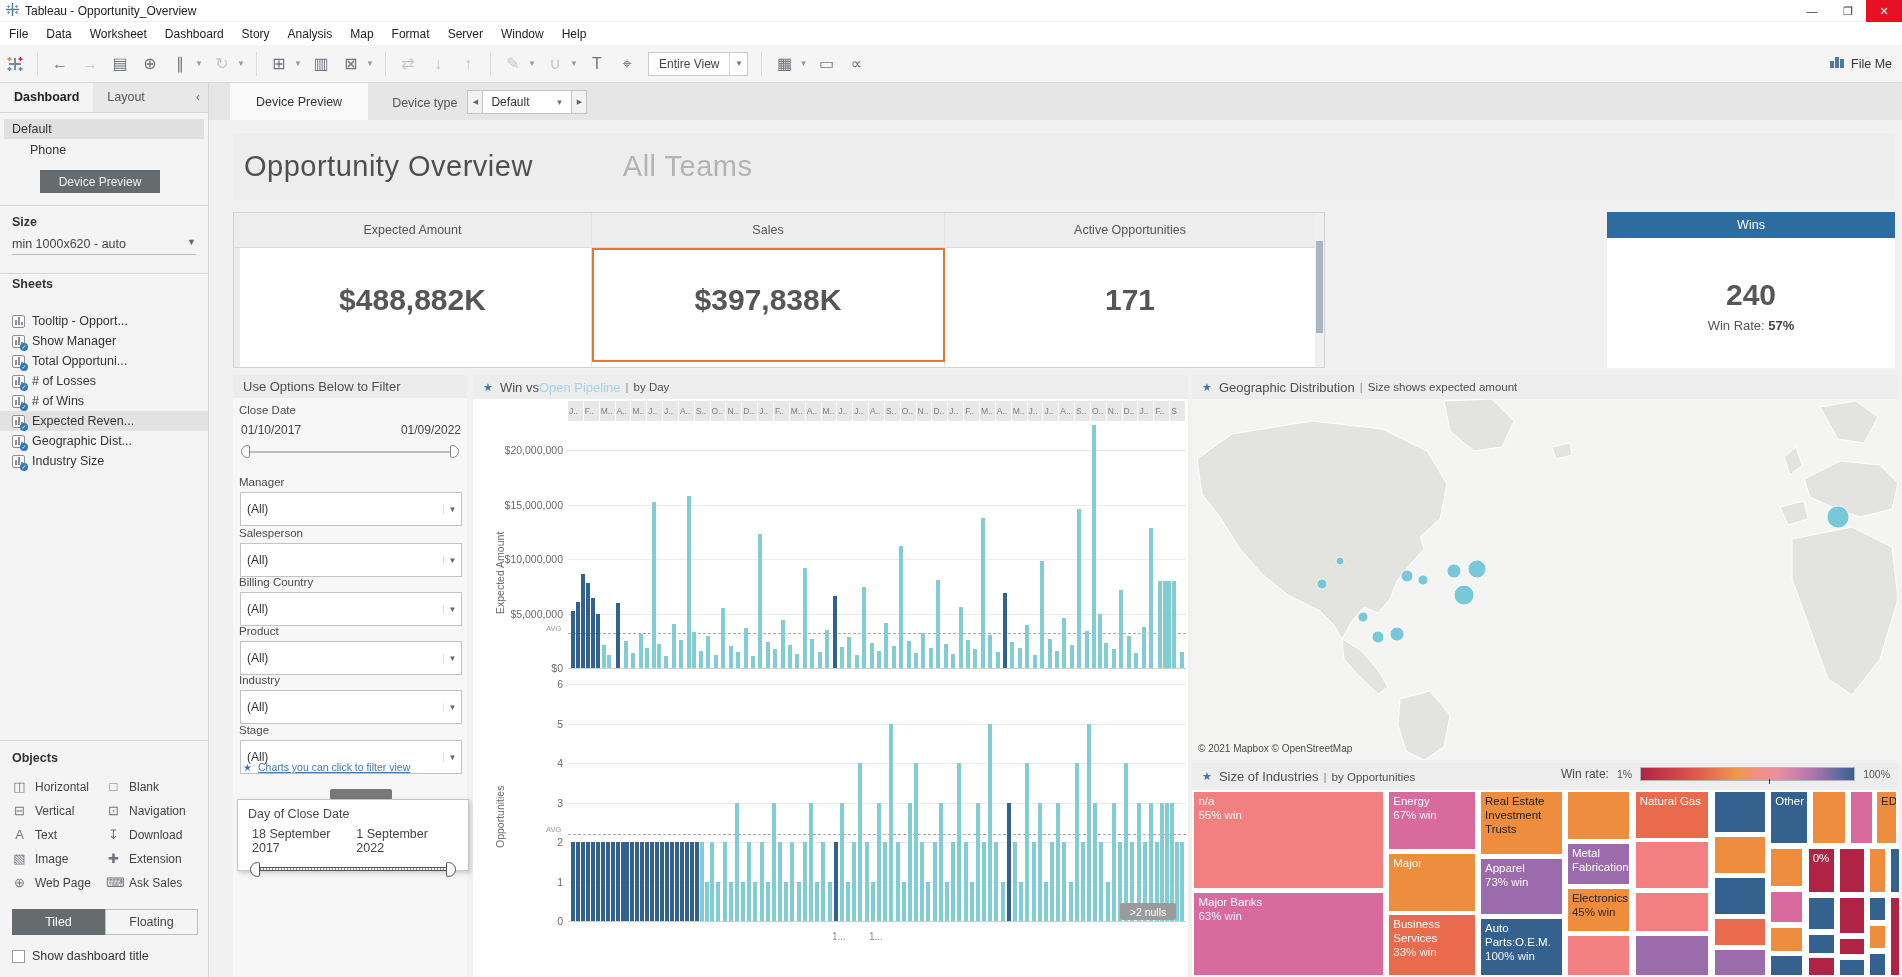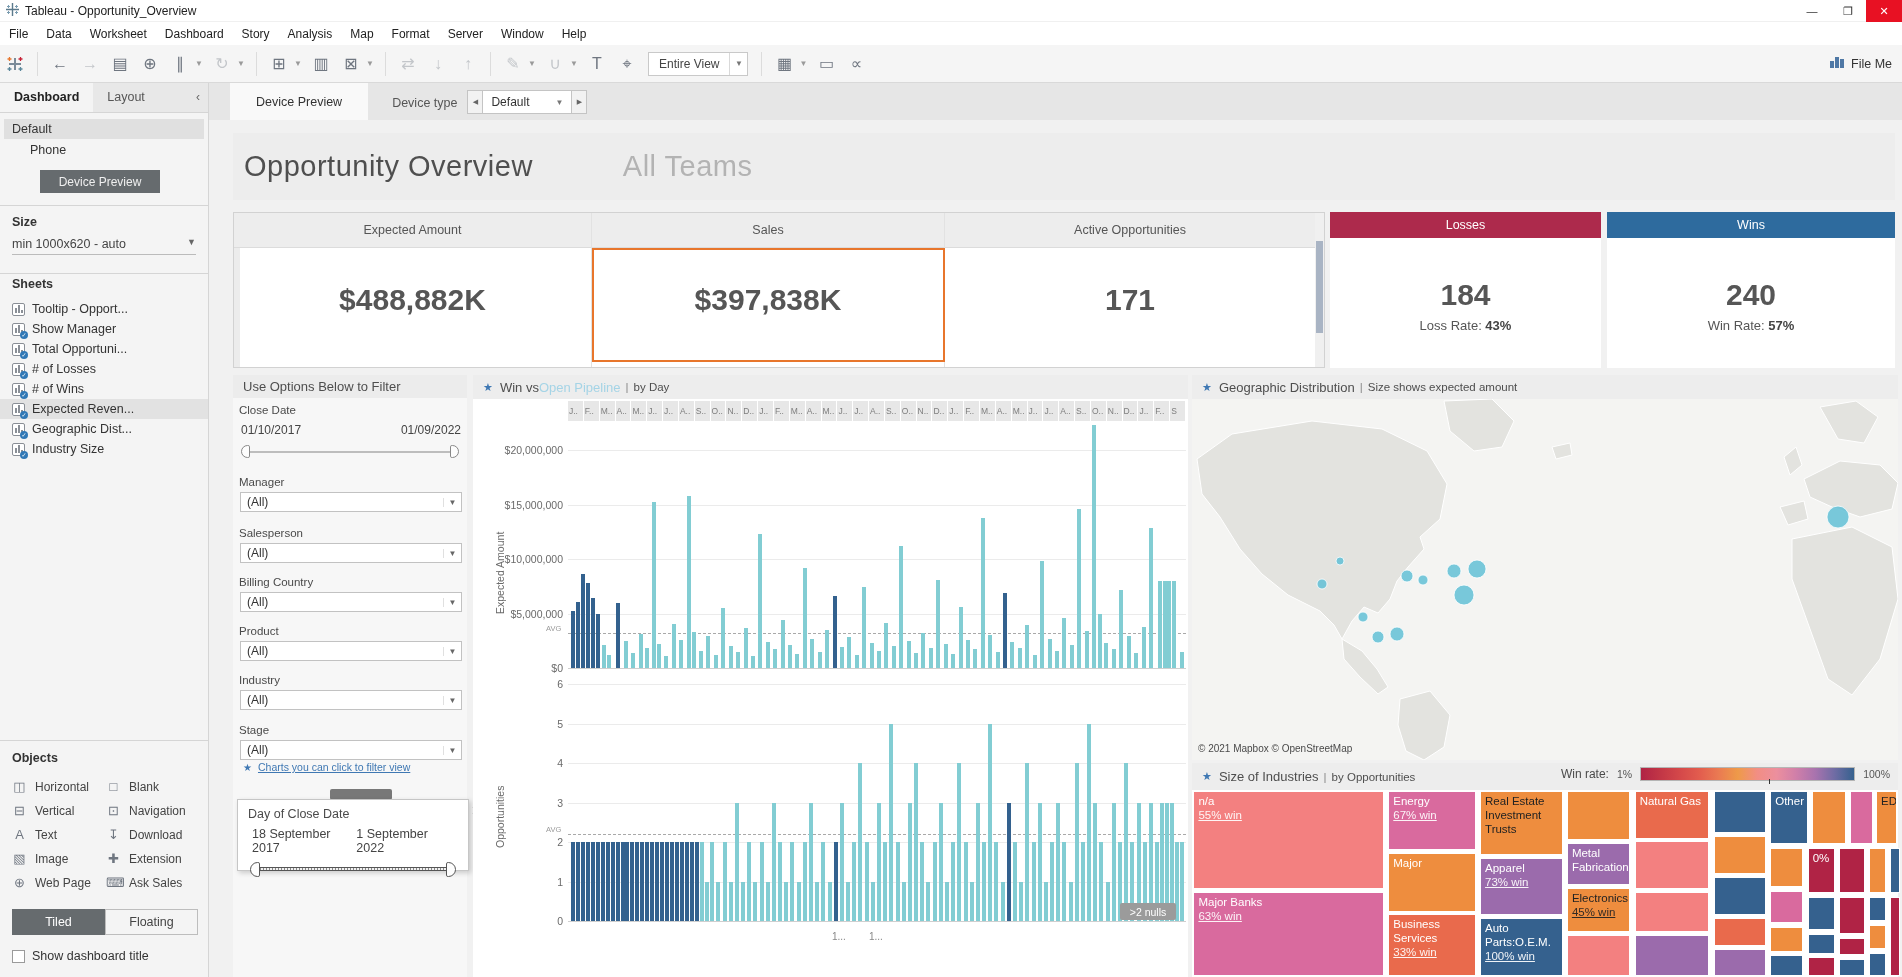--- a/index.html
+++ b/index.html
@@ -114,21 +114,21 @@
   
   .fpanel { left:24px; top:255px; width:234px; height:602px; background:#f7f7f7; }
   .fp-hdr { height:23px; background:#ececec; display:flex; align-items:center; font-size:13px; color:#4e4e4e; padding-left:10px; }
   .flabel { position:absolute; left:6px; font-size:11.5px; color:#4a4a4a; }
   .fdates { position:absolute; left:8px; right:6px; display:flex; justify-content:space-between; font-size:12px; color:#444; }
   .fslider { position:absolute; left:8px; right:8px; height:14px; }
   .fslider .track { position:absolute; left:4px; right:4px; top:6px; height:2px; background:#bdbdbd; }
   .fslider .hdl { position:absolute; top:0; width:9px; height:13px; background:#fdfdfd; border:1.5px solid #888; }
   .fslider .hdl.l { left:0; border-radius:7px 2px 2px 7px; }
   .fslider .hdl.r { right:0; border-radius:2px 7px 7px 2px; }
-  .fselect { position:absolute; left:7px; width:222px; height:20px; background:#fff; border:1px solid #c2c2c2;
+  .fselect { position:absolute; left:7px; width:222px; height:34px; background:#fff; border:1px solid #c2c2c2;
     display:flex; align-items:center; font-size:12px; color:#333; padding-left:6px; }
   .fselect .car { margin-left:auto; width:18px; text-align:center; font-size:8px; color:#666; border-left:1px solid #e0e0e0; }
   .flink { position:absolute; left:10px; font-size:10.5px; color:#3f78b3; }
   .flink .star { font-size:10px; margin-right:6px; text-decoration:none; display:inline-block; }
   .flink u { cursor:pointer; }
   .grip { position:absolute; left:97px; width:62px; height:11px; background:#787878; border-radius:2px; }
   .fcard { position:absolute; left:4px; width:232px; height:72px; background:#fff; border:1px solid #c6c6c6;
     box-shadow:2px 2px 5px rgba(0,0,0,.18); }
   .fcard .t { font-size:12.5px; color:#4a4a4a; margin:7px 0 0 10px; }
   .fcard .dts { display:flex; justify-content:space-between; margin:6px 14px 0 14px; font-size:12.5px; color:#444; }
@@ -163,21 +163,21 @@
   
   .tpanel { left:983px; top:643px; width:706px; height:214px; }
   .legend { position:absolute; right:8px; top:4px; display:flex; align-items:center; gap:8px; font-size:12px; color:#4a4a4a; }
   .legend .pct { font-size:10.5px; color:#555; }
   .gradbar { position:relative; width:215px; height:14px; border:1px solid #b5b5b5; }
   .gradtick { position:absolute; bottom:-4px; left:60%; width:1px; height:5px; background:#333; }
   .tmap { position:absolute; left:0; top:27px; width:706px; height:187px; background:#fff; }
   .tile { position:absolute; overflow:hidden; padding:3px 4px; font-size:11.5px; line-height:1.2;
     color:#fff; border:1px solid #fff; }
   .tile.dark { color:#222; }
-  .tile .sub { opacity:.92;text-decoration:underline; }
+  .tile .sub { opacity:.92; }
 </style>
 </head>
 <body>
 
 <div id="app">
 
   <div class="titlebar">
     <span class="appicon">
       <svg width="13" height="13" viewBox="0 0 13 13">
         <g stroke="#5b7a8c" stroke-width="1.4">
@@ -281,21 +281,21 @@
       </div>
     <div class="devbtn">Device Preview</div>
     <div class="lp-div" style="top:122px"></div>
     <div class="lp-section-title" style="margin-top:22px">Size</div>
     <div class="sizeval">
       <span>min 1000x620 - auto</span>
         <span class="car">▼</span>
     </div>
     <div class="lp-div" style="top:190px"></div>
     <div class="lp-section-title" style="margin-top:22px">Sheets</div>
-    <div id="sheets" style="margin-top:8px">
+    <div id="sheets" style="margin-top:20px">
         <div class="sheetitem">
           <span class="shico">
             <i class="b1"></i>
             <i class="b2"></i>
             <i class="b3"></i>
           </span>
           <span>Tooltip - Opport...</span>
         </div>
         <div class="sheetitem">
           <span class="shico">
@@ -448,25 +448,20 @@
       <div class="kpicol" style="left:711px; width:370px; border-right:none">
         <div class="kpihdr">Active Opportunities</div>
         <div class="kpival">171</div>
       </div>
       <div class="kpisel" style="left:358px; top:35px; width:353px; height:114px"></div>
       <div class="kpiscroll">
           <div class="kpithumb" style="top:28px; height:92px"></div>
         </div>
     </div>
 
-    <div class="statcard" style="left:1121px; width:271px">
-      <div class="hdr" id="loss-hdr" style="background: rgb(173, 42, 76);">Losses</div>
-      <div class="num">184</div>
-      <div class="sub"><span>Loss Rate: </span><b>43%</b></div>
-    </div>
     <div class="statcard" style="left:1398px; width:288px">
       <div class="hdr" id="win-hdr" style="background: rgb(46, 107, 158);">Wins</div>
       <div class="num">240</div>
       <div class="sub"><span>Win Rate: </span><b>57%</b></div>
     </div>
 
     <div class="panel fpanel">
       <div class="fp-hdr">Use Options Below to Filter</div>
       <div class="flabel" style="top:29px">Close Date</div>
       <div class="fdates" style="top:48px">

